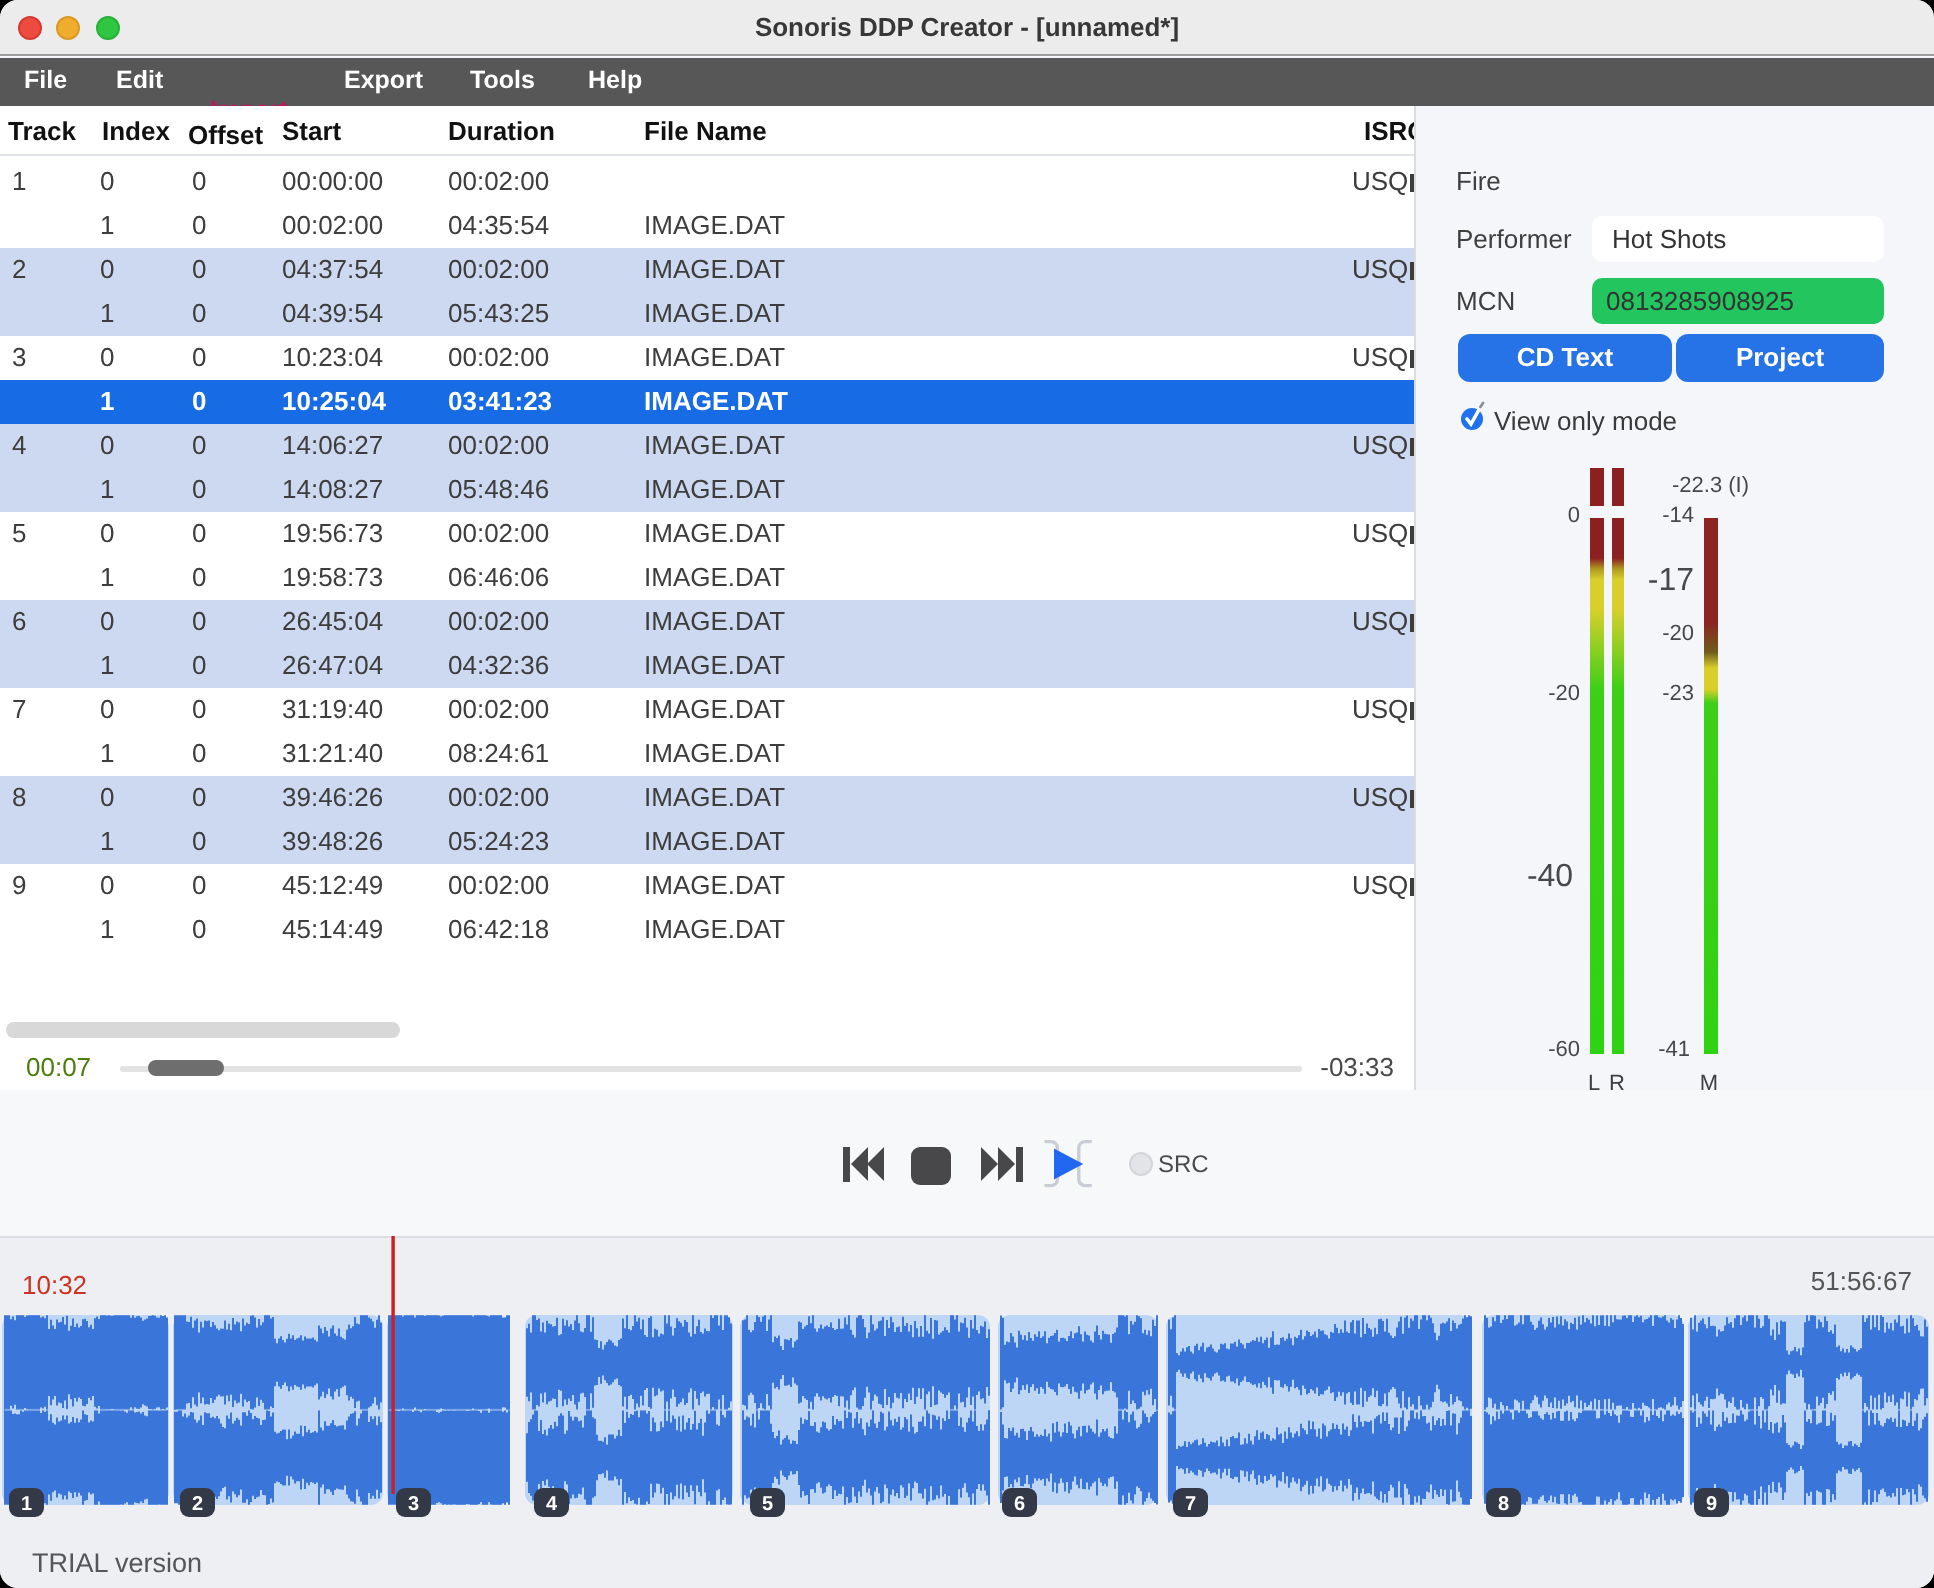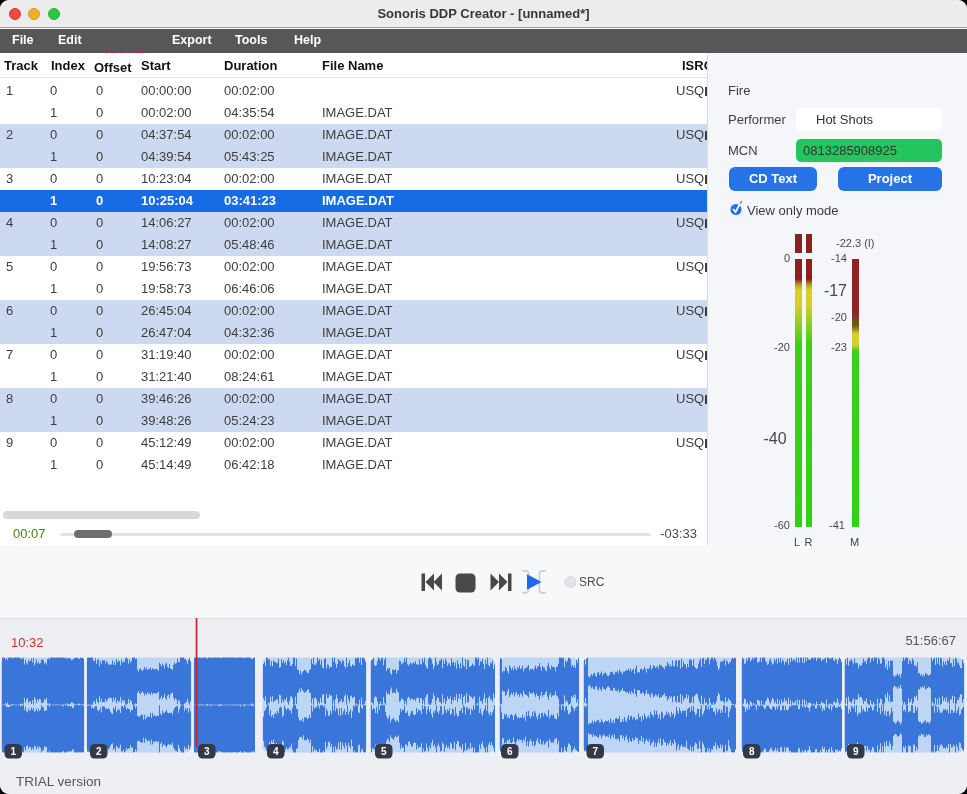--- a/index.html
+++ b/index.html
@@ -204,24 +204,24 @@
     <div class="abs" style="left:60px;top:480px;width:591px;height:3px;border-radius:1.5px;background:#e3e3e3"></div>
     <div class="abs" style="left:74px;top:477px;width:38px;height:8px;border-radius:4px;background:#6e6e6e"></div>
     <div class="abs" style="left:620px;top:473px;width:77px;text-align:right;font-size:13px;color:#4a4a4a">-03:33</div>
   </div>
 
   <div class="abs" style="left:707px;top:53px;width:1px;height:492px;background:#dadce0"></div>
 
   <div class="abs" style="left:708px;top:53px;width:259px;height:492px;background:#f5f6fa"></div>
   <div class="abs" style="left:728px;top:83px;font-size:13px;color:#3f3f3f">Fire</div>
   <div class="abs" style="left:728px;top:112px;font-size:13px;color:#3f3f3f">Performer</div>
-  <div class="abs" style="left:796px;top:108px;width:146px;height:23px;border-radius:5px;background:#fff;font-size:13px;color:#333;line-height:23px"><span style="margin-left:20px">Hot Shots</span></div>
+  <div class="abs" style="left:796px;top:108px;width:146px;height:23px;border-radius:5px;background:#fff;font-size:13px;color:#333;line-height:23px"><span style="margin-left:10px">Hot Shots</span></div>
   <div class="abs" style="left:728px;top:143px;font-size:13px;color:#3f3f3f">MCN</div>
   <div class="abs" style="left:796px;top:139px;width:146px;height:23px;border-radius:5px;background:#22c55e;font-size:13px;color:#333;line-height:23px"><span style="margin-left:7px">0813285908925</span></div>
-  <div class="abs" style="left:729px;top:167px;width:88px;height:24px;border-radius:6px;background:#2673e8;color:#fff;font-size:13px;font-weight:bold;text-align:center;line-height:24px">CD Text</div>
+  <div class="abs" style="left:729px;top:167px;width:107px;height:24px;border-radius:6px;background:#2673e8;color:#fff;font-size:13px;font-weight:bold;text-align:center;line-height:24px">CD Text</div>
   <div class="abs" style="left:838px;top:167px;width:104px;height:24px;border-radius:6px;background:#2673e8;color:#fff;font-size:13px;font-weight:bold;text-align:center;line-height:24px">Project</div>
 
   <svg class="abs" style="left:728px;top:199px" width="22" height="20" viewBox="0 0 22 20">
     <circle cx="8" cy="10.5" r="5.5" fill="#1f72ef"></circle>
     <path d="M5.5 10.5 L7.5 13 L12.5 4" stroke="#fff" stroke-width="1.8" fill="none" stroke-linecap="round"></path>
     <path d="M12.2 4.5 L13.5 2.5" stroke="#8a9098" stroke-width="1.4" fill="none" stroke-linecap="round"></path>
   </svg>
   <div class="abs" style="left:747px;top:203px;font-size:13px;color:#3a3a3a">View only mode</div>
 
   <div class="abs" style="left:795px;top:234px;width:6.5px;height:19px;background:#8c2020"></div>

